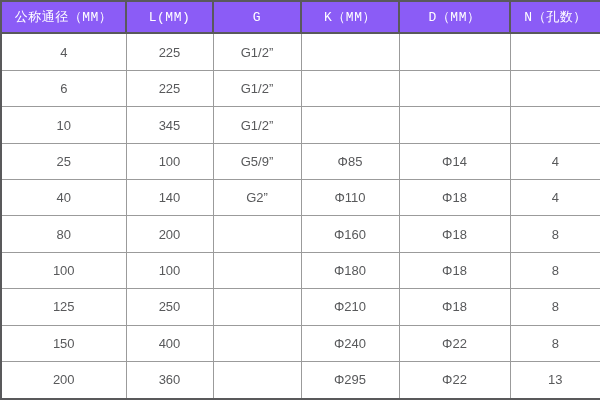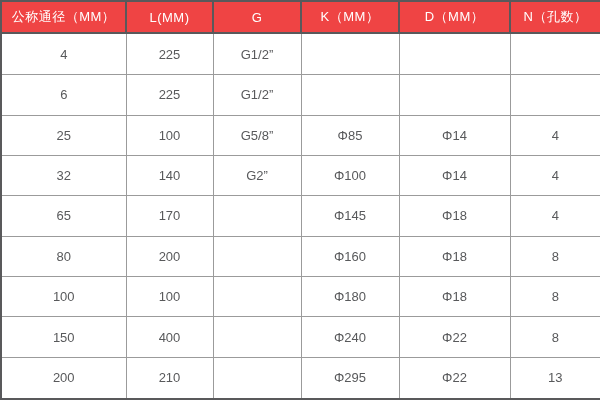--- a/index.html
+++ b/index.html
@@ -20,32 +20,33 @@
   }
   table.spec {
     width: 600px;
     height: 400px;
     border-collapse: collapse;
     table-layout: fixed;
     border: 2px solid #59595b;
     background: #ffffff;
   }
   table.spec thead th {
-    background: #ef4444;
+    background: #8b5cf6;
     color: #ffffff;
     font-weight: normal;
     font-size: 13px;
     height: 30px;
     border: 2px solid #59595b;
     text-align: center;
     vertical-align: middle;
     padding: 0 2px;
     letter-spacing: 0.5px;
     white-space: nowrap;
     overflow: hidden;
+    font-family: Liberation Mono, monospace;
   }
   table.spec tbody td {
     border: 1px solid #9b9b9b;
     color: #58595b;
     font-size: 13px;
     text-align: center;
     vertical-align: middle;
     padding: 0 2px;
     background: #ffffff;
     white-space: nowrap;
@@ -86,70 +87,78 @@
         </tr>
         <tr>
           <td>6</td>
           <td>225</td>
           <td>G1/2”</td>
           <td></td>
           <td></td>
           <td></td>
         </tr>
         <tr>
+          <td>10</td>
+          <td>345</td>
+          <td>G1/2”</td>
+          <td></td>
+          <td></td>
+          <td></td>
+        </tr>
+        <tr>
           <td>25</td>
           <td>100</td>
-          <td>G5/8”</td>
+          <td>G5/9”</td>
           <td>Φ85</td>
           <td>Φ14</td>
           <td>4</td>
         </tr>
         <tr>
-          <td>32</td>
+          <td>40</td>
           <td>140</td>
           <td>G2”</td>
-          <td>Φ100</td>
-          <td>Φ14</td>
-          <td>4</td>
-        </tr>
-        <tr>
-          <td>65</td>
-          <td>170</td>
-          <td></td>
-          <td>Φ145</td>
+          <td>Φ110</td>
           <td>Φ18</td>
           <td>4</td>
         </tr>
         <tr>
           <td>80</td>
           <td>200</td>
           <td></td>
           <td>Φ160</td>
           <td>Φ18</td>
           <td>8</td>
         </tr>
         <tr>
           <td>100</td>
           <td>100</td>
           <td></td>
           <td>Φ180</td>
           <td>Φ18</td>
           <td>8</td>
         </tr>
         <tr>
+          <td>125</td>
+          <td>250</td>
+          <td></td>
+          <td>Φ210</td>
+          <td>Φ18</td>
+          <td>8</td>
+        </tr>
+        <tr>
           <td>150</td>
           <td>400</td>
           <td></td>
           <td>Φ240</td>
           <td>Φ22</td>
           <td>8</td>
         </tr>
         <tr>
           <td>200</td>
-          <td>210</td>
+          <td>360</td>
           <td></td>
           <td>Φ295</td>
           <td>Φ22</td>
           <td>13</td>
         </tr>
       </tbody>
   </table>
 </div>
 
 </body></html>

